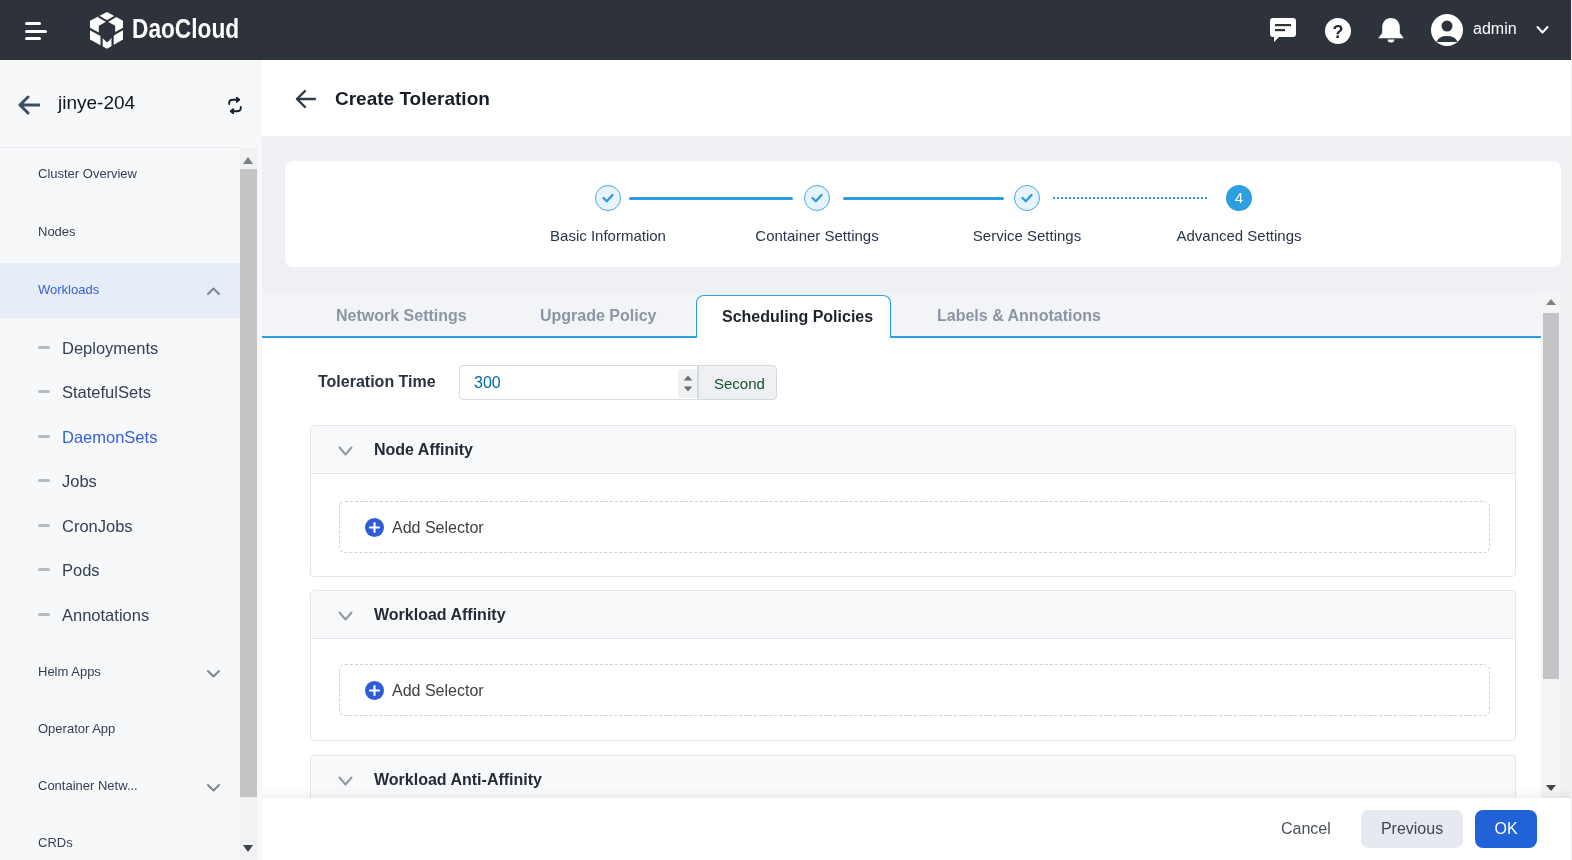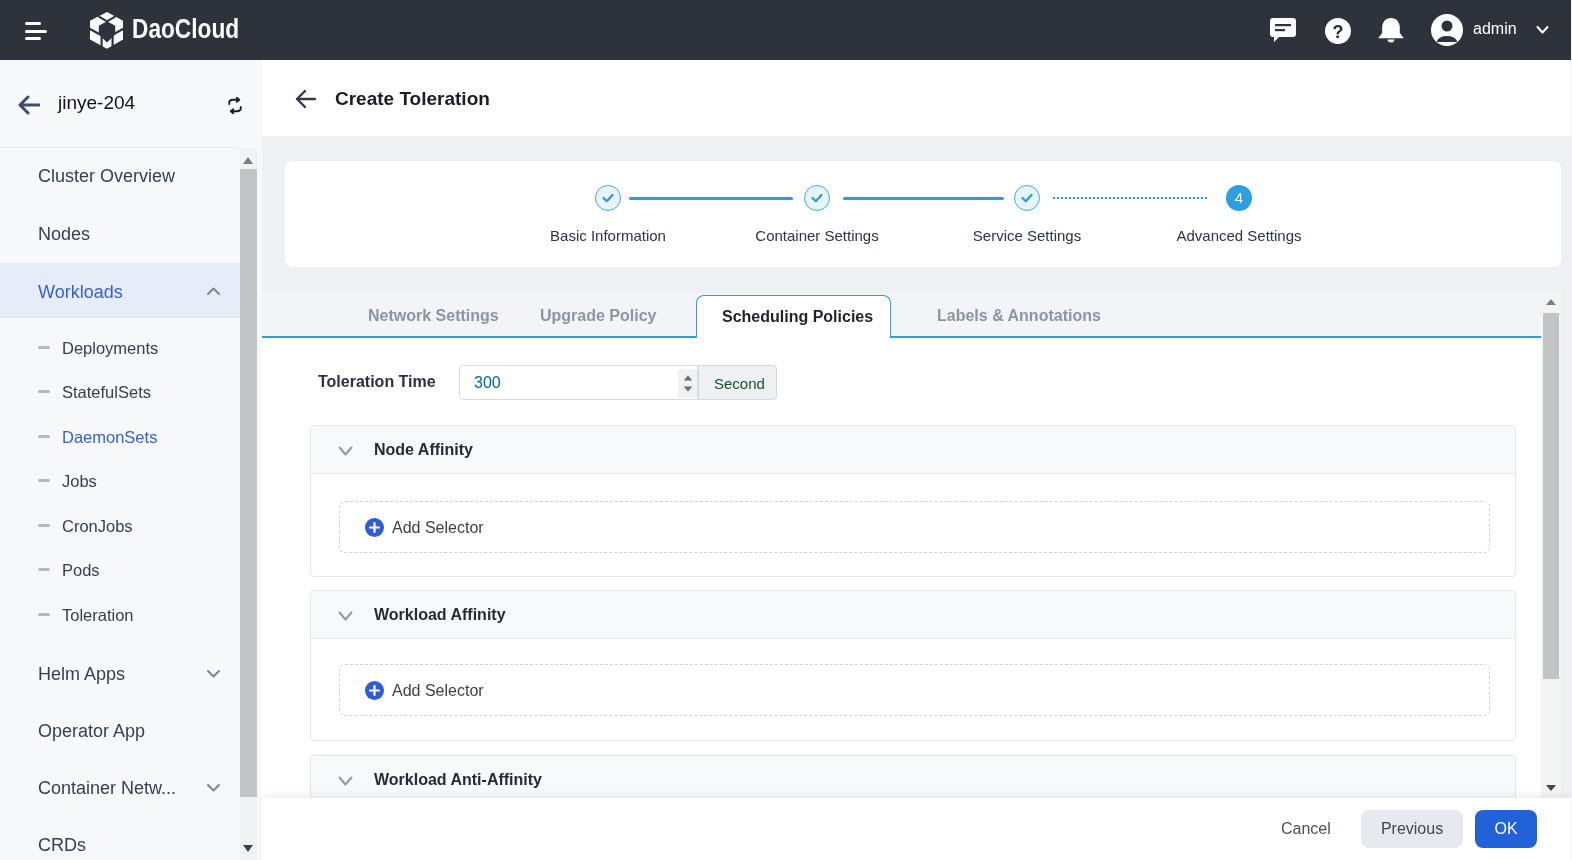--- a/index.html
+++ b/index.html
@@ -9,21 +9,21 @@
 
 
 #navbar { left:0; top:0; width:1571px; height:60px; background:#2e333b; }
 .hline { position:absolute; left:25px; height:3px; background:#fff; border-radius:2px; }
 #logo-text { position:absolute; left:132px; top:13px; color:#fff; font-size:28px; font-weight:bold; transform:scaleX(0.81); transform-origin:left center; }
 #admin { position:absolute; left:1473px; top:20px; color:#fff; font-size:16px; }
 
 
 #sidebar { left:0; top:60px; width:262px; height:800px; background:#f7f8fa; }
 #side-div { position:absolute; left:0; top:87px; width:238px; height:1px; background:#e6e8ec; }
-.mi { position:absolute; left:38px; font-size:18px; color:#333f52; white-space:nowrap; }
+.mi { position:absolute; left:38px; font-size:13px; color:#333f52; white-space:nowrap; }
 .msub { position:absolute; left:62px; font-size:16.5px; color:#333f52; white-space:nowrap; }
 .dash { position:absolute; left:38px; width:12px; height:3px; background:#b3bac2; border-radius:2px; }
 .blue { color:#3560d8; }
 #sel-row { position:absolute; left:0; top:203px; width:240px; height:55px; background:#e7edf8; }
 .chev { position:absolute; left:206px; width:15px; height:15px; }
 
 
 .sb-track { position:absolute; background:#f1f2f3; }
 .sb-thumb { position:absolute; background:#c2c4c6; }
 .sb-arrow { position:absolute; width:0; height:0; }
@@ -99,21 +99,21 @@
 <div class="sline" style="left:629px; width:164px;"></div>
 <div class="sline" style="left:843px; width:161px;"></div>
 <div class="abs" style="left:1053px; top:197px; width:154px; height:0; border-top:2.5px dotted #2e9ae0;"></div>
 <div class="step-lbl" style="left:508px;">Basic Information</div>
 <div class="step-lbl" style="left:717px;">Container Settings</div>
 <div class="step-lbl" style="left:927px;">Service Settings</div>
 <div class="step-lbl" style="left:1139px;">Advanced Settings</div>
 
 <div class="abs" id="tabbar"></div>
 <div class="abs" id="tab-underline"></div>
-<div class="tab" style="left:336px;margin-left:32px;">Network Settings</div>
+<div class="tab" style="left:336px;">Network Settings</div>
 <div class="tab" style="left:540px;">Upgrade Policy</div>
 <div id="active-tab">
     <span>Scheduling Policies</span>
   </div>
 <div class="tab" style="left:937px;">Labels &amp; Annotations</div>
 
 <div class="abs" id="content"></div>
 
 <div id="tol-label">Toleration Time</div>
 <div id="tol-input">
@@ -206,21 +206,21 @@
     <div class="msub" style="top:323px;">StatefulSets</div>
   <div class="dash" style="top:375px;"></div>
     <div class="msub blue" style="top:368px;">DaemonSets</div>
   <div class="dash" style="top:419px;"></div>
     <div class="msub" style="top:412px;">Jobs</div>
   <div class="dash" style="top:464px;"></div>
     <div class="msub" style="top:457px;">CronJobs</div>
   <div class="dash" style="top:508px;"></div>
     <div class="msub" style="top:501px;">Pods</div>
   <div class="dash" style="top:553px;"></div>
-    <div class="msub" style="top:546px;">Toleration</div>
+    <div class="msub" style="top:546px;">Annotations</div>
   <div class="mi" style="top:604px;">Helm Apps</div>
   <svg class="chev" style="top:606px;" viewBox="0 0 15 15">
       <path d="M2 5 L7.5 10.5 L13 5" stroke="#7f8692" stroke-width="2" fill="none" stroke-linecap="round" stroke-linejoin="round"></path>
     </svg>
   <div class="mi" style="top:661px;">Operator App</div>
   <div class="mi" style="top:718px;">Container Netw...</div>
   <svg class="chev" style="top:720px;" viewBox="0 0 15 15">
       <path d="M2 5 L7.5 10.5 L13 5" stroke="#7f8692" stroke-width="2" fill="none" stroke-linecap="round" stroke-linejoin="round"></path>
     </svg>
   <div class="mi" style="top:775px;">CRDs</div>

